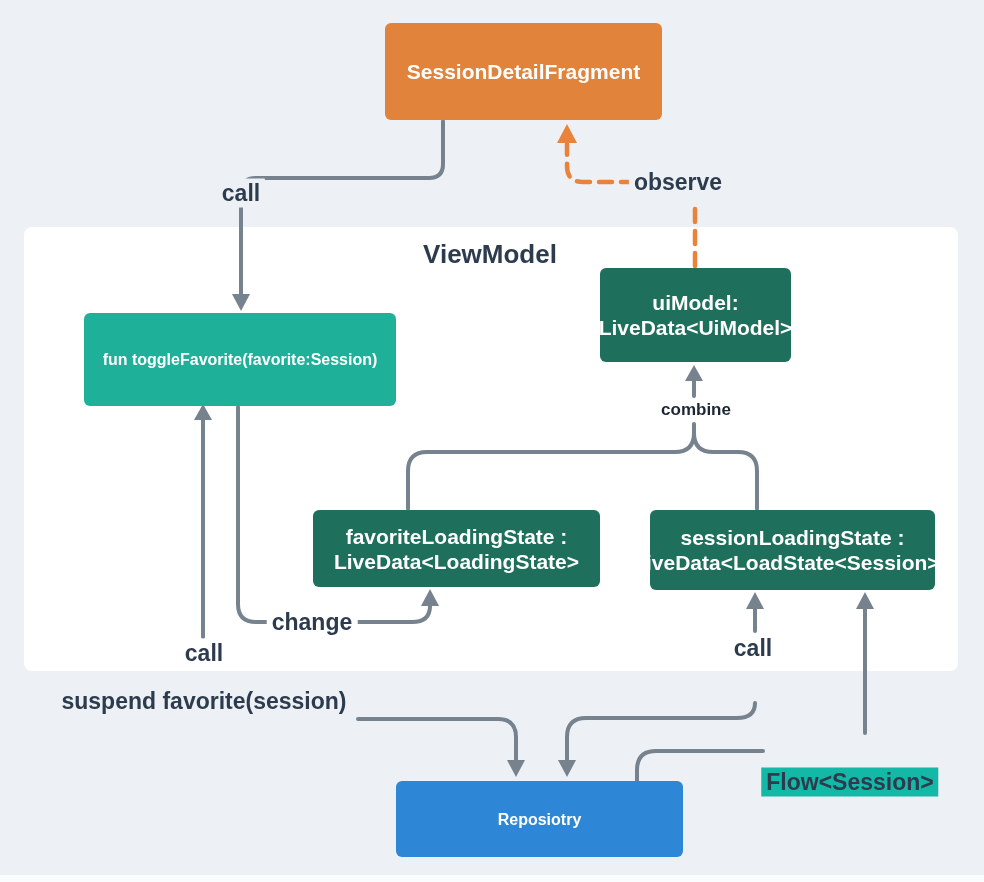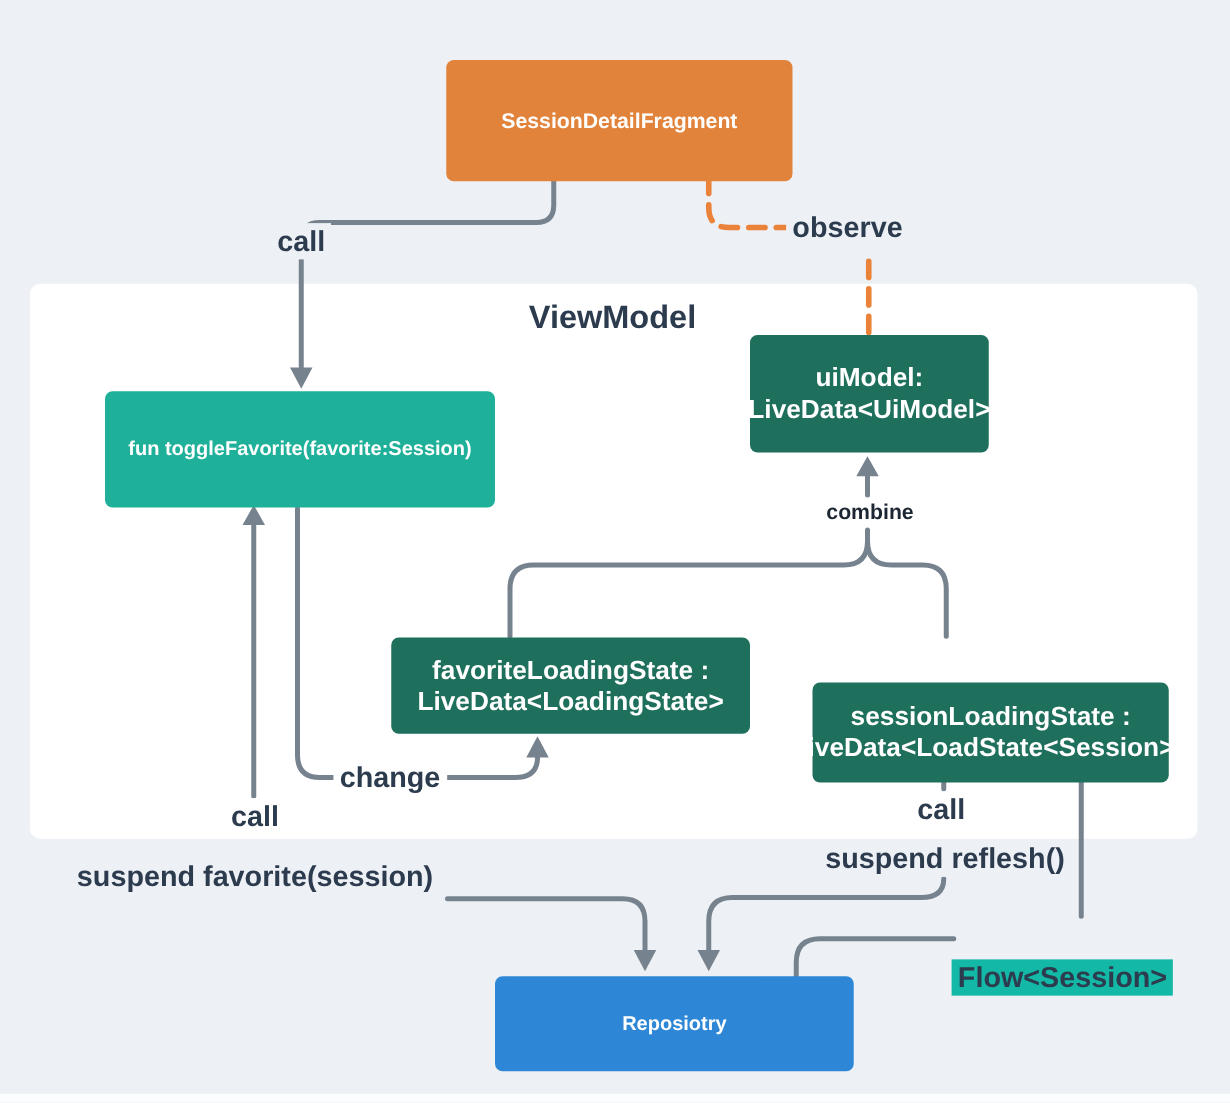--- a/index.html
+++ b/index.html
@@ -9,25 +9,25 @@
 
   #panel{position:absolute;left:24px;top:227px;width:934px;height:444px;
          background:#ffffff;border-radius:8px;}
   #bottom-strip{position:absolute;left:0;top:875px;width:984px;height:7px;background:#fbfcfd;}
 
   #wires{position:absolute;left:0;top:0;width:984px;height:882px;pointer-events:none;}
 
   .node{position:absolute;display:flex;align-items:center;justify-content:center;
         flex-direction:column;text-align:center;color:#ffffff;font-weight:bold;
         border-radius:6px;font-size:21px;line-height:25px;}
-  #n-fragment{left:357px;top:23px;width:277px;height:97px;background:#e2833c;font-size:17px;margin-top:25px;}
+  #n-fragment{left:385px;top:23px;width:277px;height:97px;background:#e2833c;font-size:21px;}
   #n-toggle{left:84px;top:313px;width:312px;height:93px;background:#1fb09a;font-size:16px;}
   #n-uimodel{left:600px;top:268px;width:191px;height:94px;background:#1e6f5b;}
   #n-fav{left:313px;top:510px;width:287px;height:77px;background:#1e6f5b;}
-  #n-session{left:650px;top:510px;width:285px;height:80px;background:#1e6f5b;margin-top:36px;}
+  #n-session{left:650px;top:510px;width:285px;height:80px;background:#1e6f5b;}
   #n-repo{left:396px;top:781px;width:287px;height:76px;background:#2e87d6;font-size:16px;}
 
   .lbl{position:absolute;transform:translate(-50%,-50%);font-size:23px;font-weight:bold;
        color:#2c3b4e;white-space:nowrap;padding:1px 5px;}
   #l-viewmodel{left:490px;top:254px;font-size:26px;}
   #l-call-top{left:241px;top:193px;background:#edf1f5;}
   #l-observe{left:678px;top:182px;background:#edf1f5;}
   #l-combine{left:696px;top:410px;font-size:17px;font-weight:bold;color:#1c2733;
              background:#ffffff;padding:1px 4px;}
   #l-change{left:312px;top:622px;background:#ffffff;}
@@ -114,16 +114,15 @@
     <span>Reposiotry</span>
   </div>
 
   <div class="lbl" id="l-call-top">call</div>
   <div class="lbl" id="l-observe">observe</div>
   <div class="lbl" id="l-combine">combine</div>
   <div class="lbl" id="l-change">change</div>
   <div class="lbl" id="l-call-left">call</div>
   <div class="lbl" id="l-susp-fav">suspend favorite(session)</div>
   <div class="lbl" id="l-call-right">call</div>
-  <div class="lbl" id="l-susp-ref">suspend reflesh()</div>
   <div class="lbl" id="l-flow">Flow&lt;Session&gt;</div>
 
 </div>
 
 </body></html>

